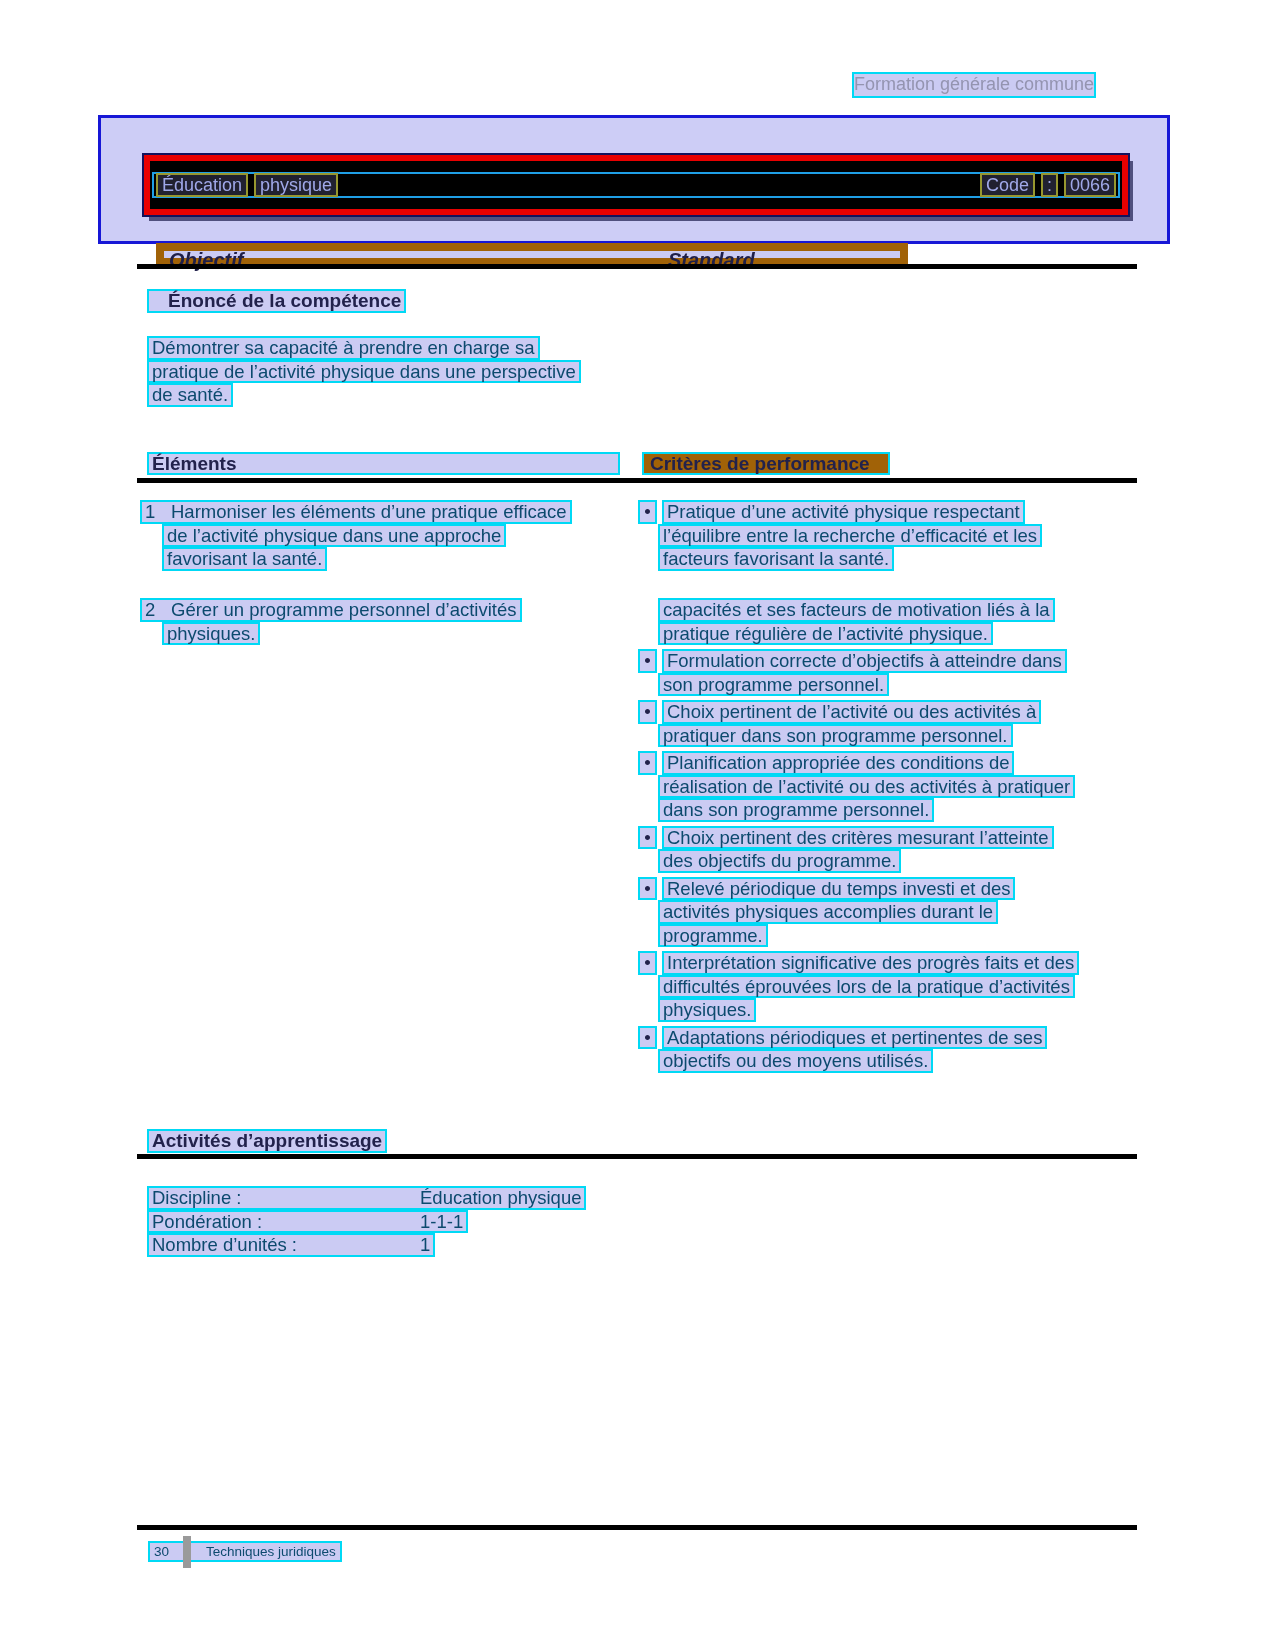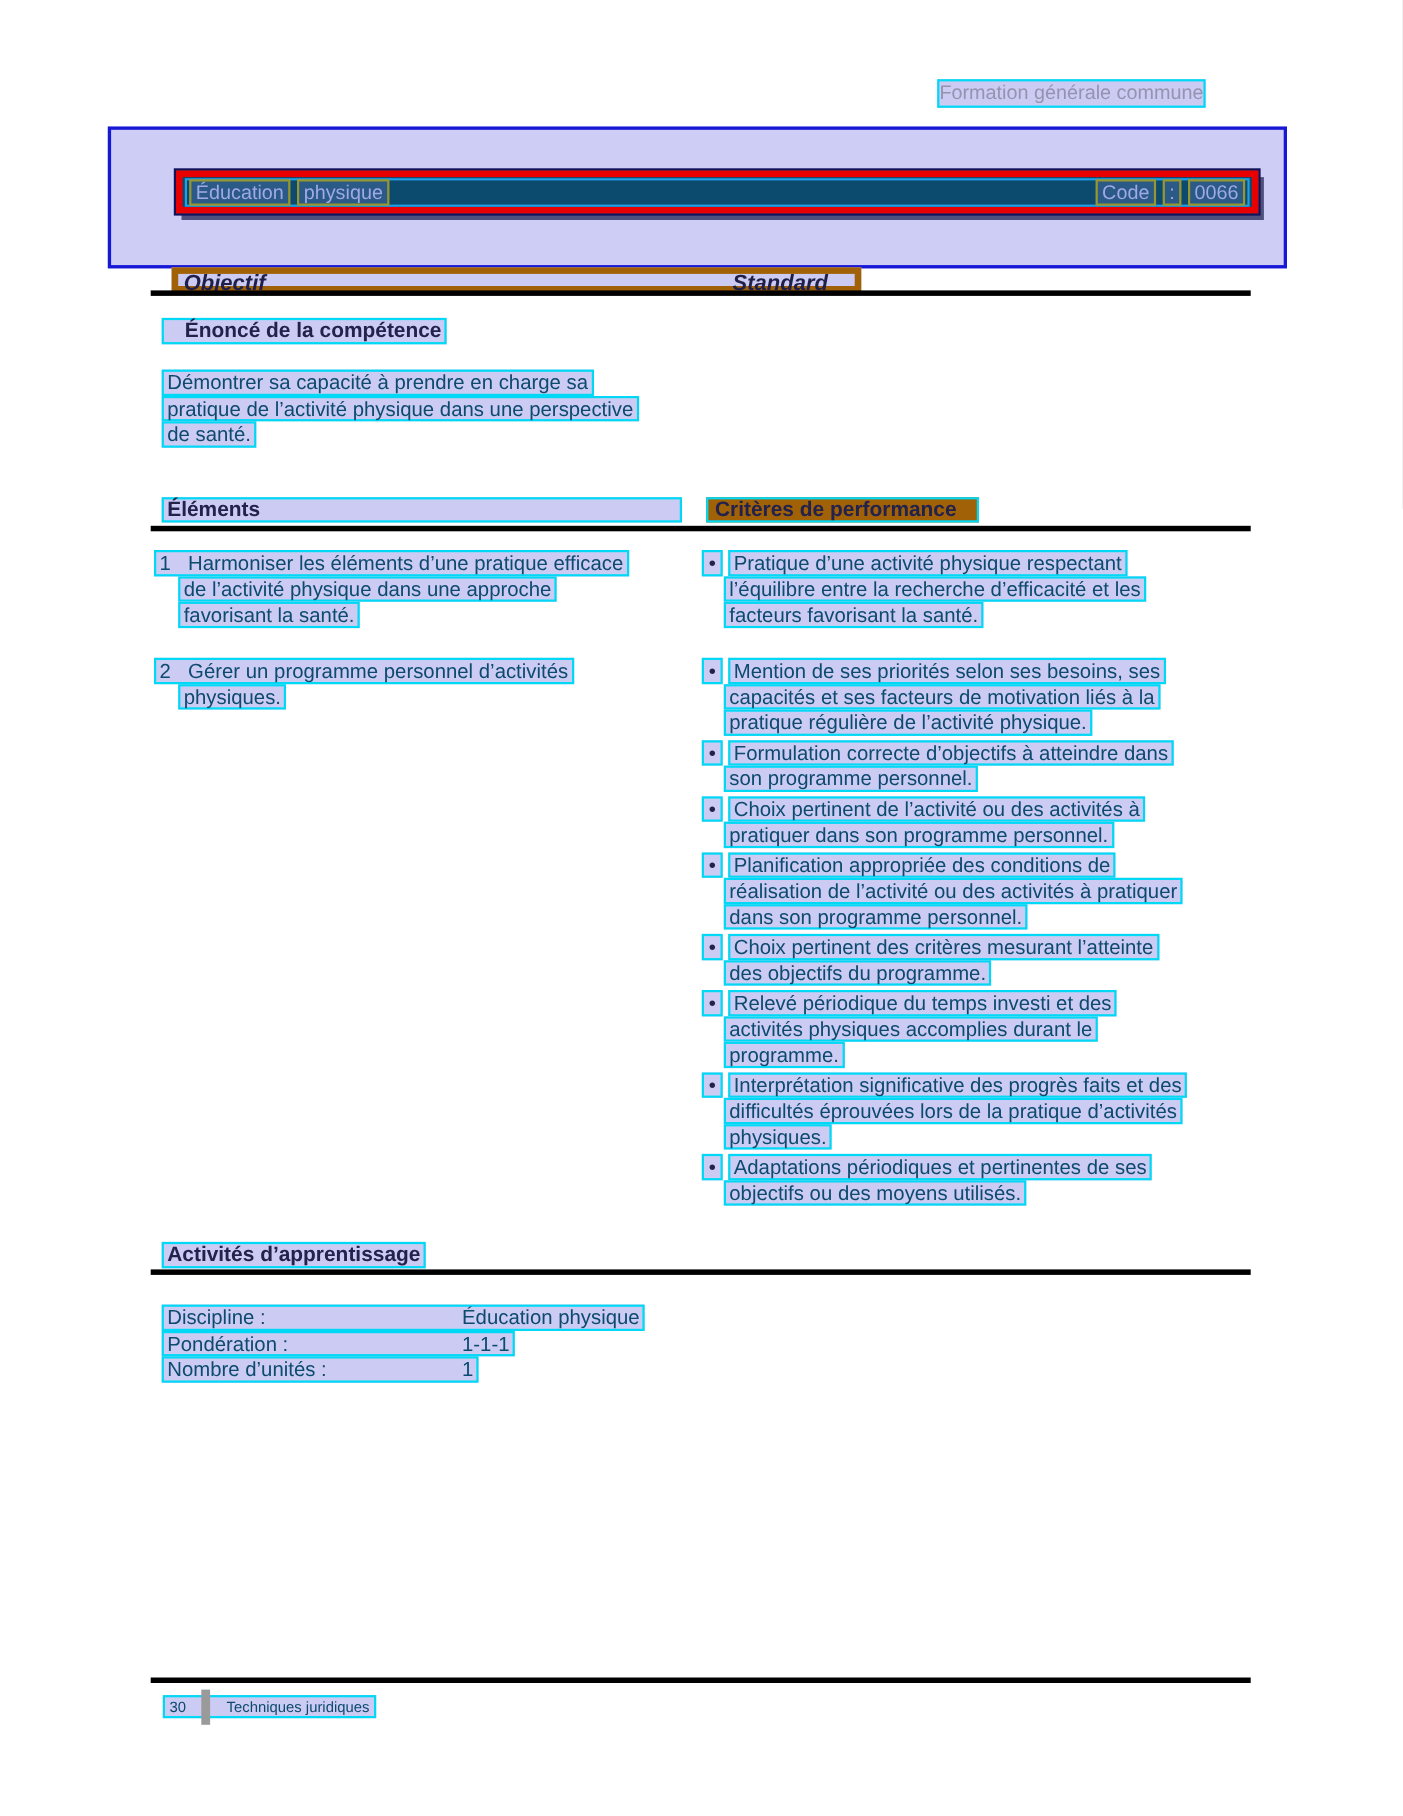--- a/index.html
+++ b/index.html
@@ -28,45 +28,45 @@
   
   .note{position:absolute;left:852px;top:72px;}
   .note .hl{color:#9494b0;font-size:18px;padding:1px 0;}
 
   
   .course-box{
     position:absolute;left:98px;top:115px;width:1066px;height:123px;
     background:#cdcdf6;border:3px solid #1717d6;
   }
   .band{
-    position:absolute;left:160px;top:155px;width:984px;height:39px;
+    position:absolute;left:144px;top:155px;width:984px;height:60px;
     box-sizing:border-box;
-    background:#0c4a6e;border:6px solid #e80000;
+    background:#000000;border:6px solid #e80000;
     box-shadow:0 0 0 2px #12125c, 5px 6px 0 0 #50507e;
     display:flex;align-items:center;
   }
   .band-line{
     flex:1;height:26px;margin:0 2px;
     border:2px solid #1f9fe6;box-sizing:border-box;
     display:flex;align-items:center;gap:6px;padding:0 2px;
   }
   .bw{
     display:inline-block;
     border:2px solid #97972f;
     background:rgba(150,150,220,0.22);
     color:#a0a8e8;font-size:18px;line-height:18px;
     padding:1px 4px;white-space:nowrap;
   }
   .flex-sp{flex:1;}
 
   
   .objstd{
-    position:absolute;left:156px;top:243px;width:627px;height:23px;
+    position:absolute;left:156px;top:243px;width:752px;height:23px;
     box-sizing:border-box;
-    background:#cbcbf3;border:6px solid #a16207;
+    background:#cbcbf3;border:8px solid #a16207;
   }
   .objstd span{
     position:absolute;top:-1px;
     font-weight:bold;font-style:italic;font-size:20px;line-height:21px;color:#1f1f49;
     white-space:nowrap;
   }
   .objstd .obj{left:5px;}
   .objstd .std{left:504px;}
 
   
@@ -180,21 +180,20 @@
   <div class="cr-col1">
     <div class="group">
       <div class="tline"><span class="hl bhl">•</span><span class="hl btxt">Pratique d’une activité physique respectant</span></div>
       <div class="tline"><span class="hl cont">l’équilibre entre la recherche d’efficacité et les</span></div>
       <div class="tline"><span class="hl cont">facteurs favorisant la santé.</span></div>
     </div>
   </div>
 
   <div class="cr-col2">
     <div class="group">
-      <div class="tline"><span class="hl bhl">•</span><span class="hl btxt">Mention de ses priorités selon ses besoins, ses</span></div>
       <div class="tline"><span class="hl cont">capacités et ses facteurs de motivation liés à la</span></div>
       <div class="tline"><span class="hl cont">pratique régulière de l’activité physique.</span></div>
     </div>
     <div class="group">
       <div class="tline"><span class="hl bhl">•</span><span class="hl btxt">Formulation correcte d’objectifs à atteindre dans</span></div>
       <div class="tline"><span class="hl cont">son programme personnel.</span></div>
     </div>
     <div class="group">
       <div class="tline"><span class="hl bhl">•</span><span class="hl btxt">Choix pertinent de l’activité ou des activités à</span></div>
       <div class="tline"><span class="hl cont">pratiquer dans son programme personnel.</span></div>

